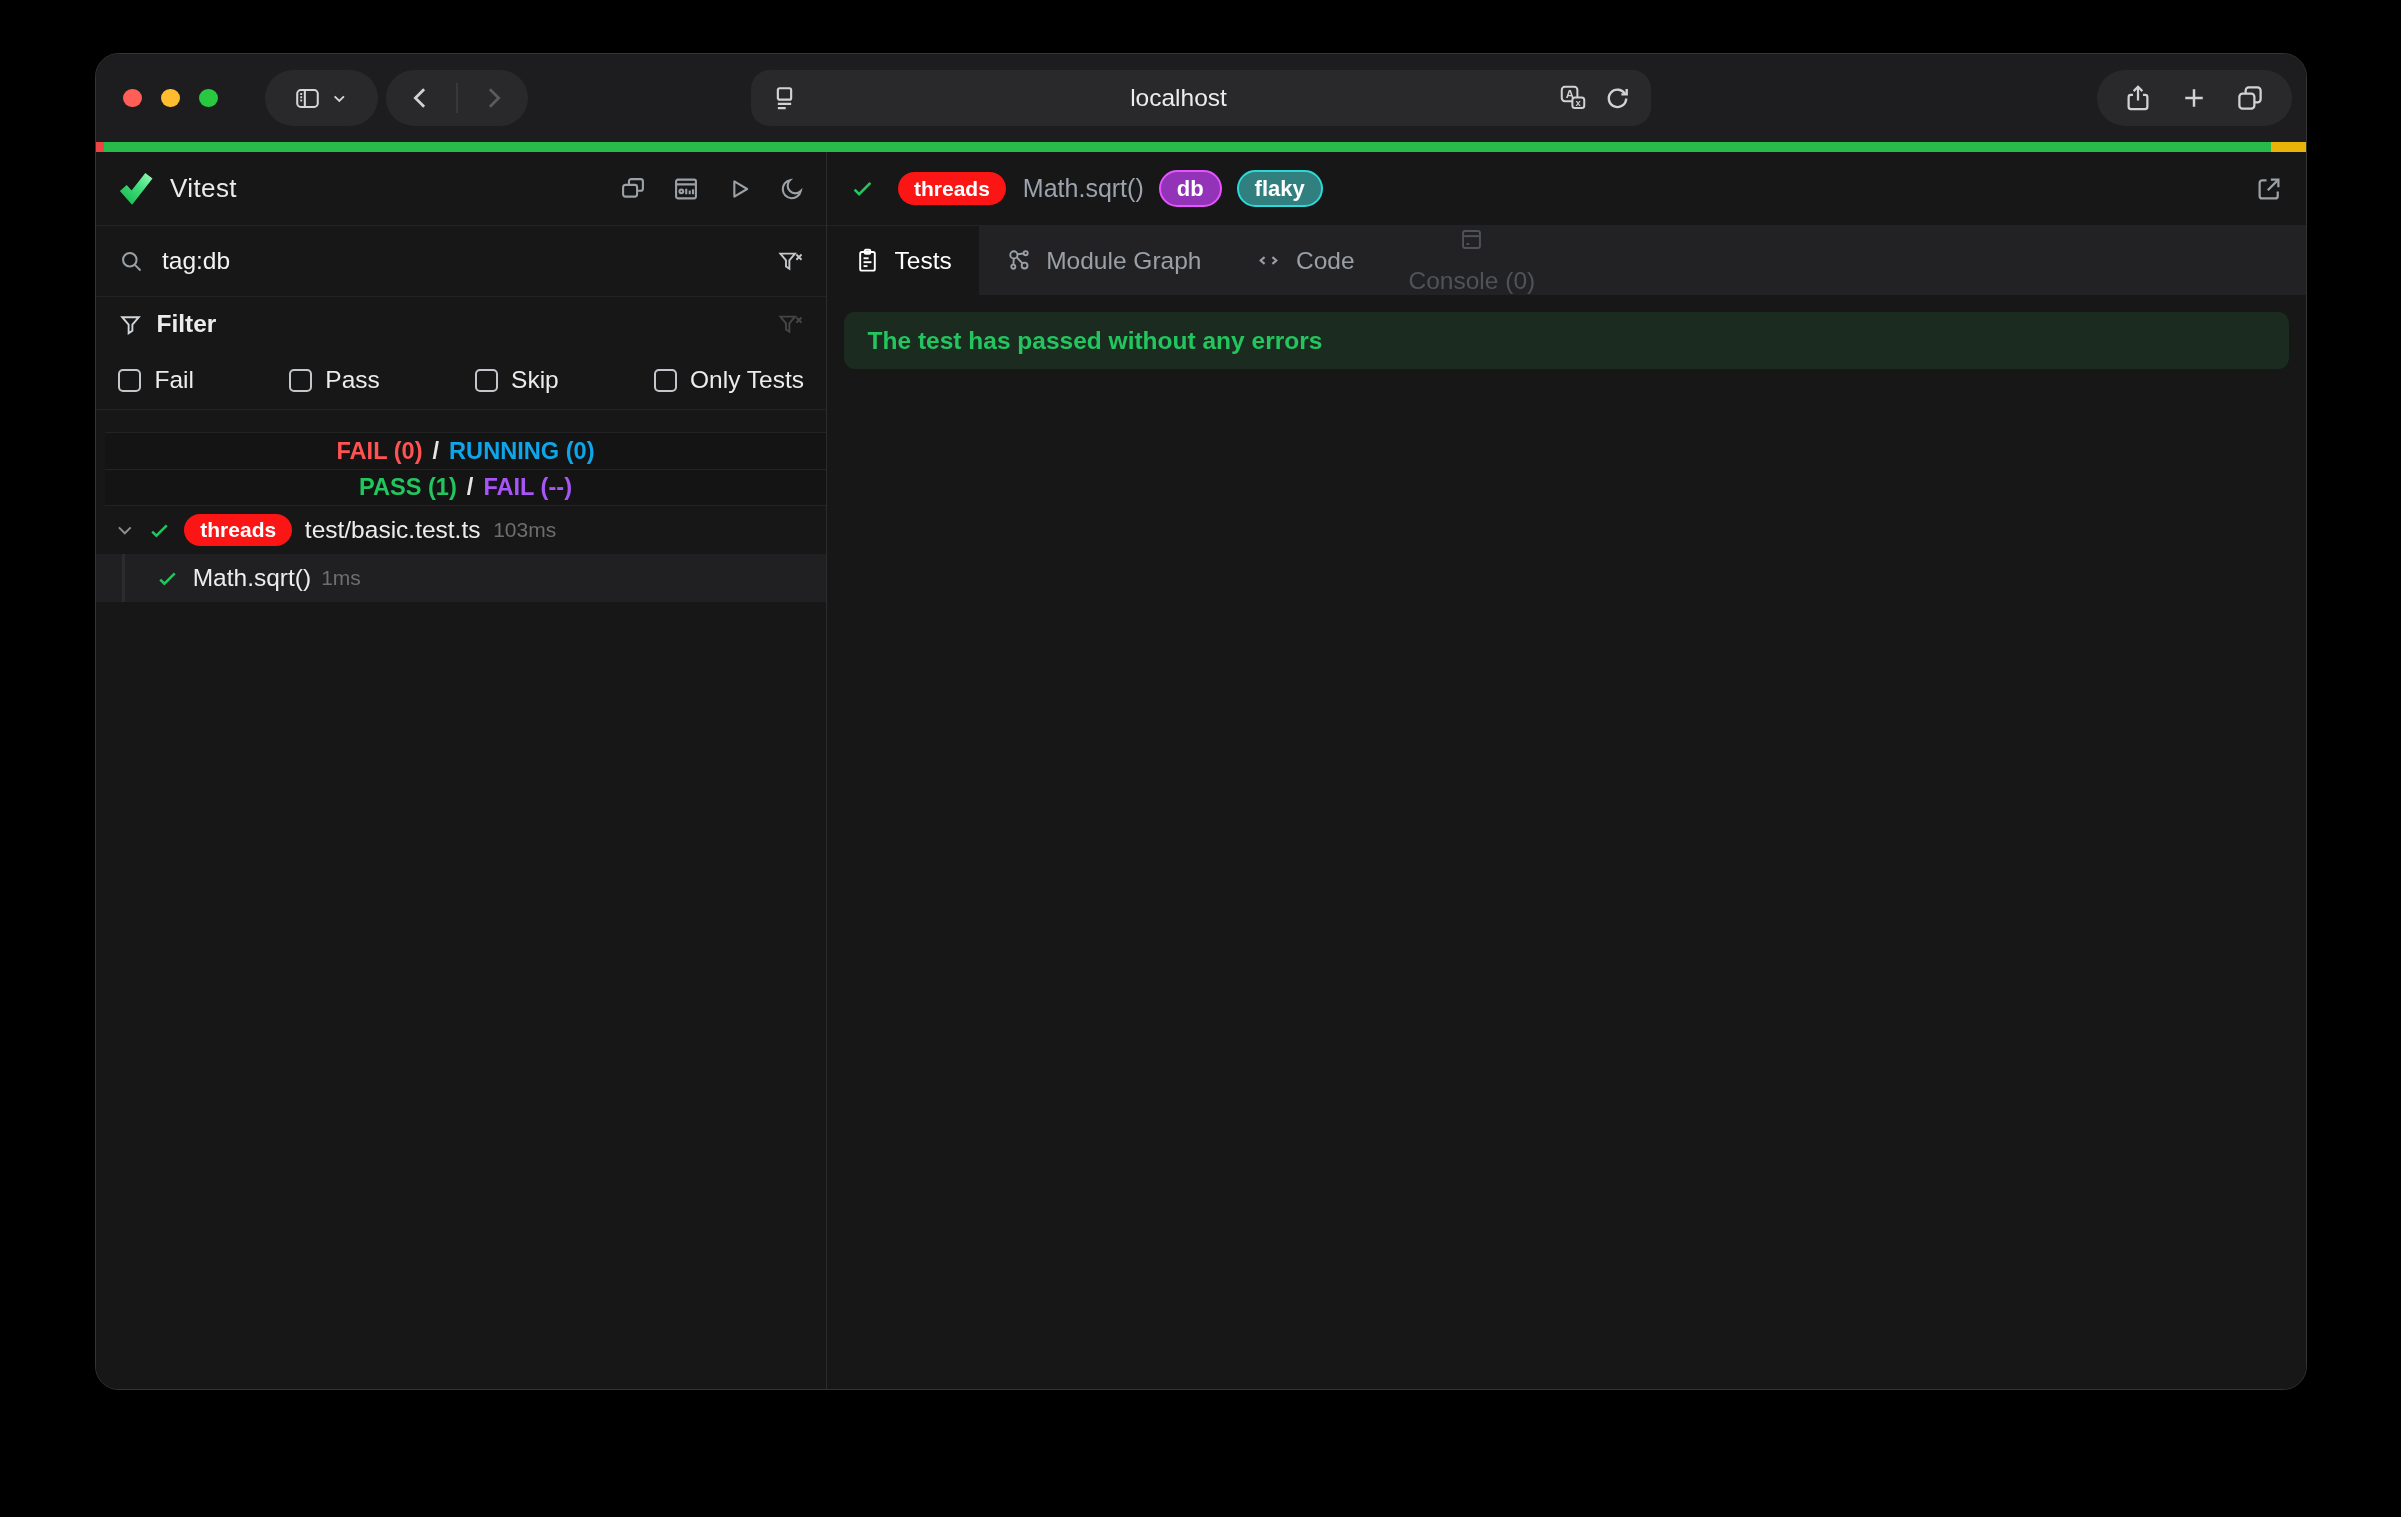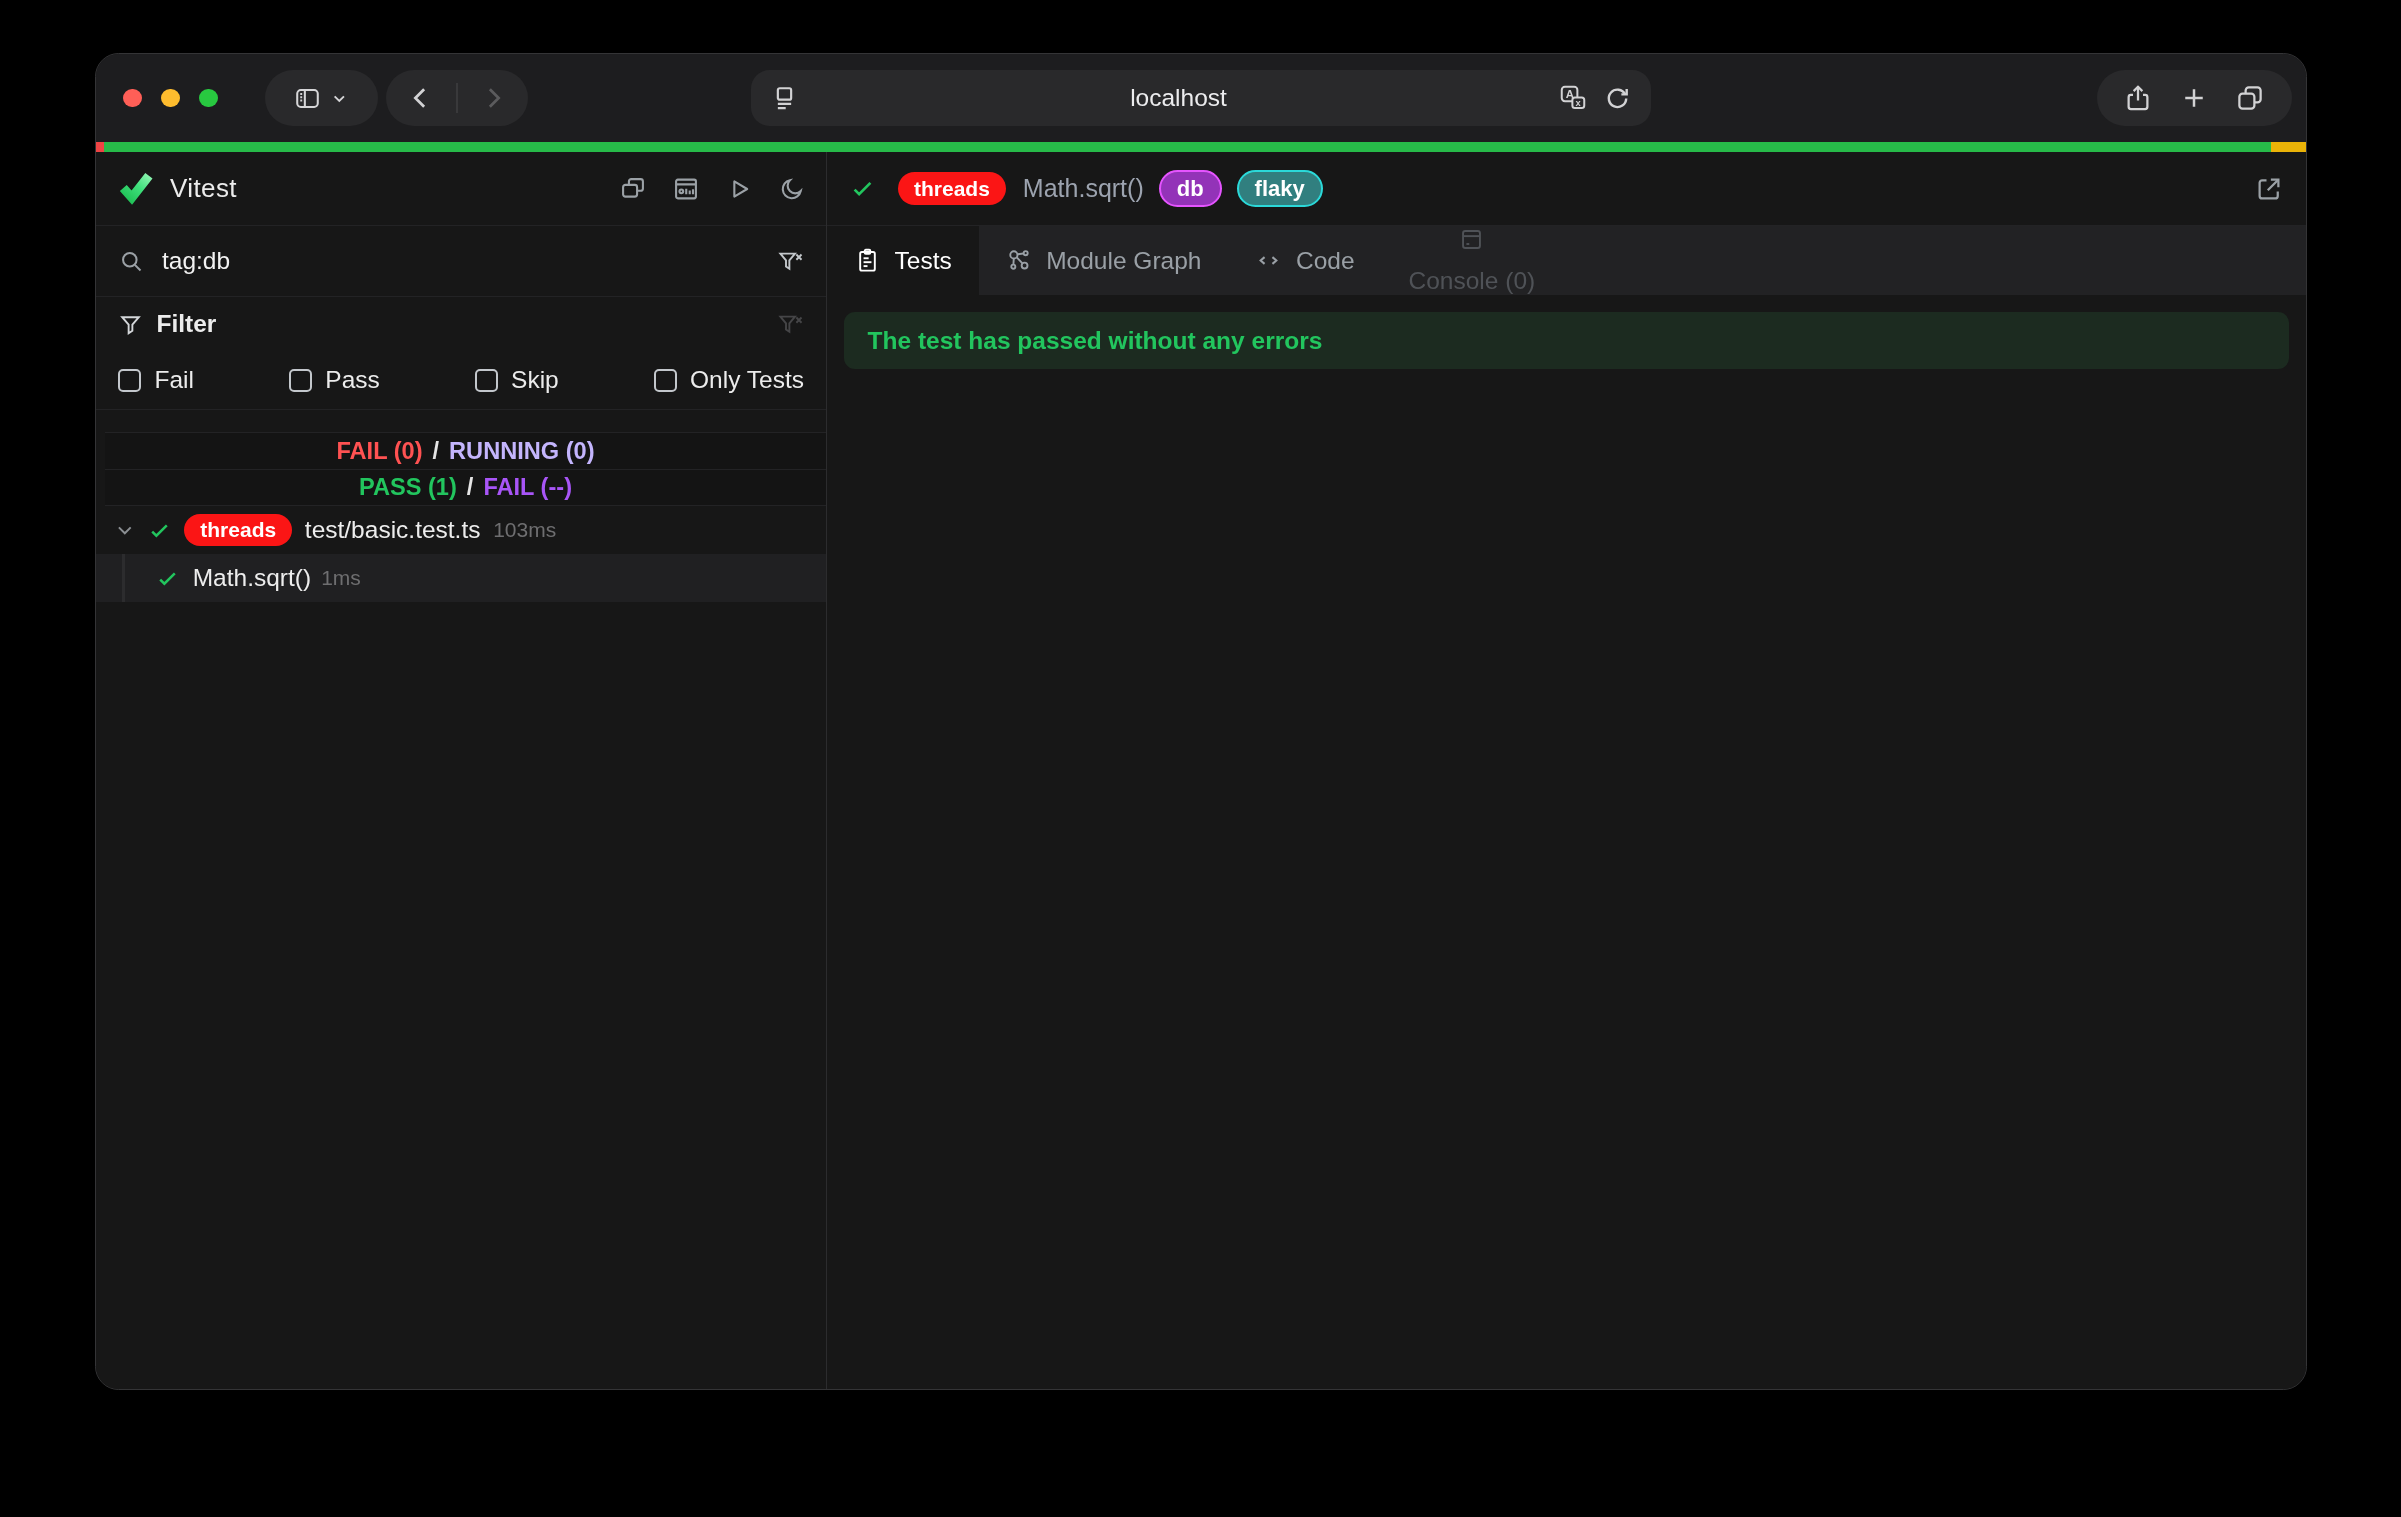--- a/index.html
+++ b/index.html
@@ -62,21 +62,21 @@
     padding:0 22px; border-bottom:1.7px solid #232325; }
   .opt { display:flex; align-items:center; }
   .checkbox { width:23px; height:23px; border:2.5px solid #c3c7cc; border-radius:5px; background:transparent; }
   .opt-label { color:#ececec; font-size:24.5px; margin-left:13.5px; }
 
   
   .summary { margin-top:22px;padding-left:9px; }
   .sum-row { height:37px; background:#141414; border-top:1.7px solid #232325; display:flex;
     align-items:center; justify-content:center; gap:10px; font-size:23.6px; font-weight:bold; }
   .sum-row:last-child { border-bottom:1.7px solid #232325; }
-  .s-fail { color:#ff5252; } .s-running { color:#c4b5fd; }
+  .s-fail { color:#ff5252; } .s-running { color:#0ea5e9; }
   .s-pass { color:#22c55e; } .s-skip { color:#a855f7; }
   .s-sep { color:#e5e5e5; }
 
   
   .tree-row { height:48px; display:flex; align-items:center; padding-left:17px; position:relative; cursor:pointer; }
   .tree-row.selected { background:#202022; }
   .chev { color:#8b8f93; }
   .checkmark { color:#22c55e; }
   .badge-red { background:#fb1515; color:#fff; font-size:21px; font-weight:bold;
     padding:4.2px 16px; border-radius:843px; }

